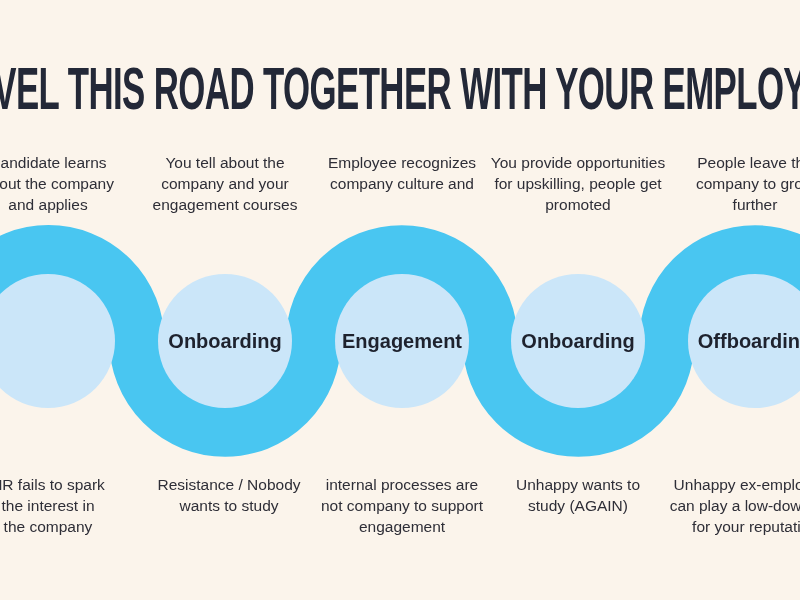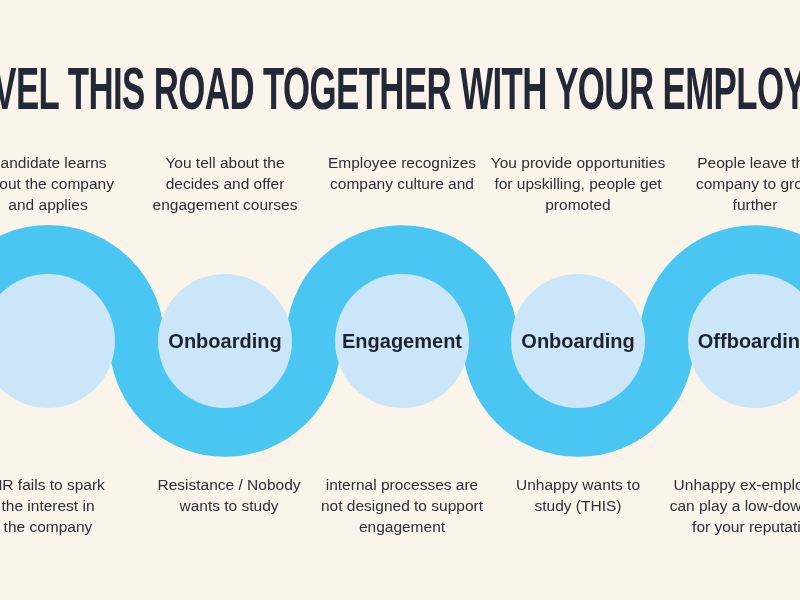--- a/index.html
+++ b/index.html
@@ -86,21 +86,21 @@
     <circle cx="755" cy="341" r="67" fill="#CBE6F9"></circle>
   </svg>
 
   <div class="caption top" style="left:48px">
     <div>Candidate learns</div>
     <div>about the company</div>
     <div>and applies</div>
   </div>
   <div class="caption top" style="left:225px">
     <div>You tell about the</div>
-    <div>decides and offer</div>
+    <div>company and your</div>
     <div>engagement courses</div>
   </div>
   <div class="caption top" style="left:402px">
     <div>Employee recognizes</div>
     <div>company culture and</div>
   </div>
   <div class="caption top" style="left:578px">
     <div>You provide opportunities</div>
     <div>for upskilling, people get</div>
     <div>promoted</div>
@@ -128,26 +128,26 @@
     <div>HR fails to spark</div>
     <div>the interest in</div>
     <div>the company</div>
   </div>
   <div class="caption bottom" style="left:229px">
     <div>Resistance / Nobody</div>
     <div>wants to study</div>
   </div>
   <div class="caption bottom" style="left:402px">
     <div>internal processes are</div>
-    <div>not designed to support</div>
+    <div>not company to support</div>
     <div>engagement</div>
   </div>
   <div class="caption bottom" style="left:578px">
     <div>Unhappy wants to</div>
-    <div>study (THIS)</div>
+    <div>study (AGAIN)</div>
   </div>
   <div class="caption bottom" style="left:755px">
     <div>Unhappy ex-employees</div>
     <div>can play a low-down role</div>
     <div>for your reputation</div>
   </div>
 
 </div>
 
 </body></html>

